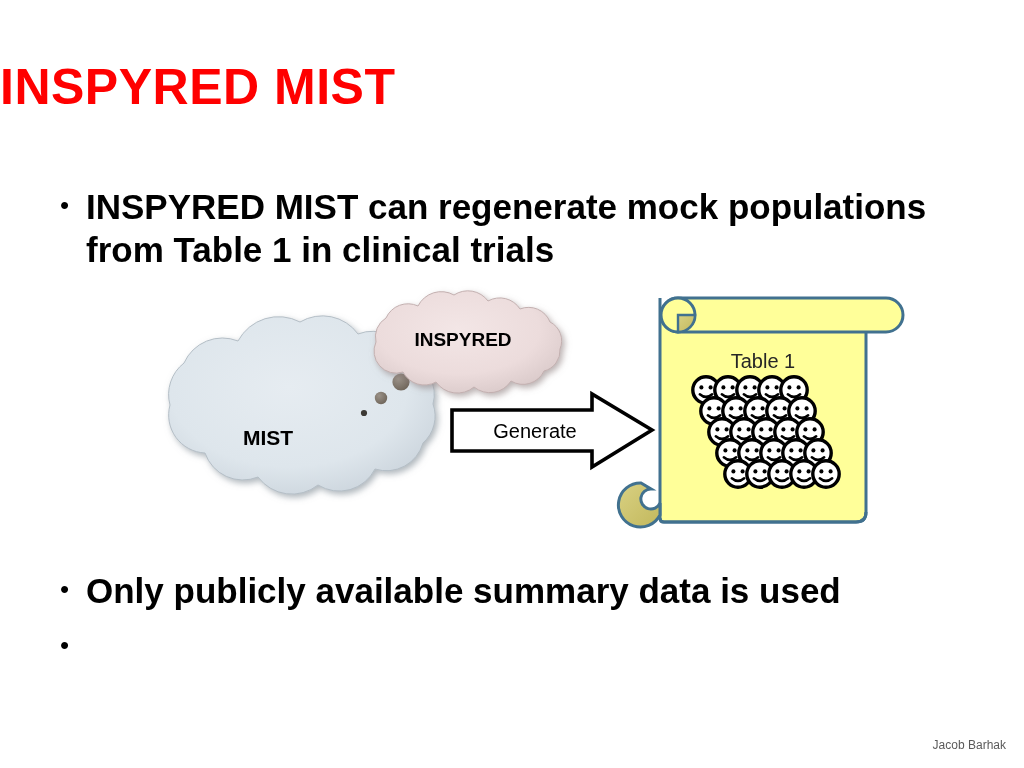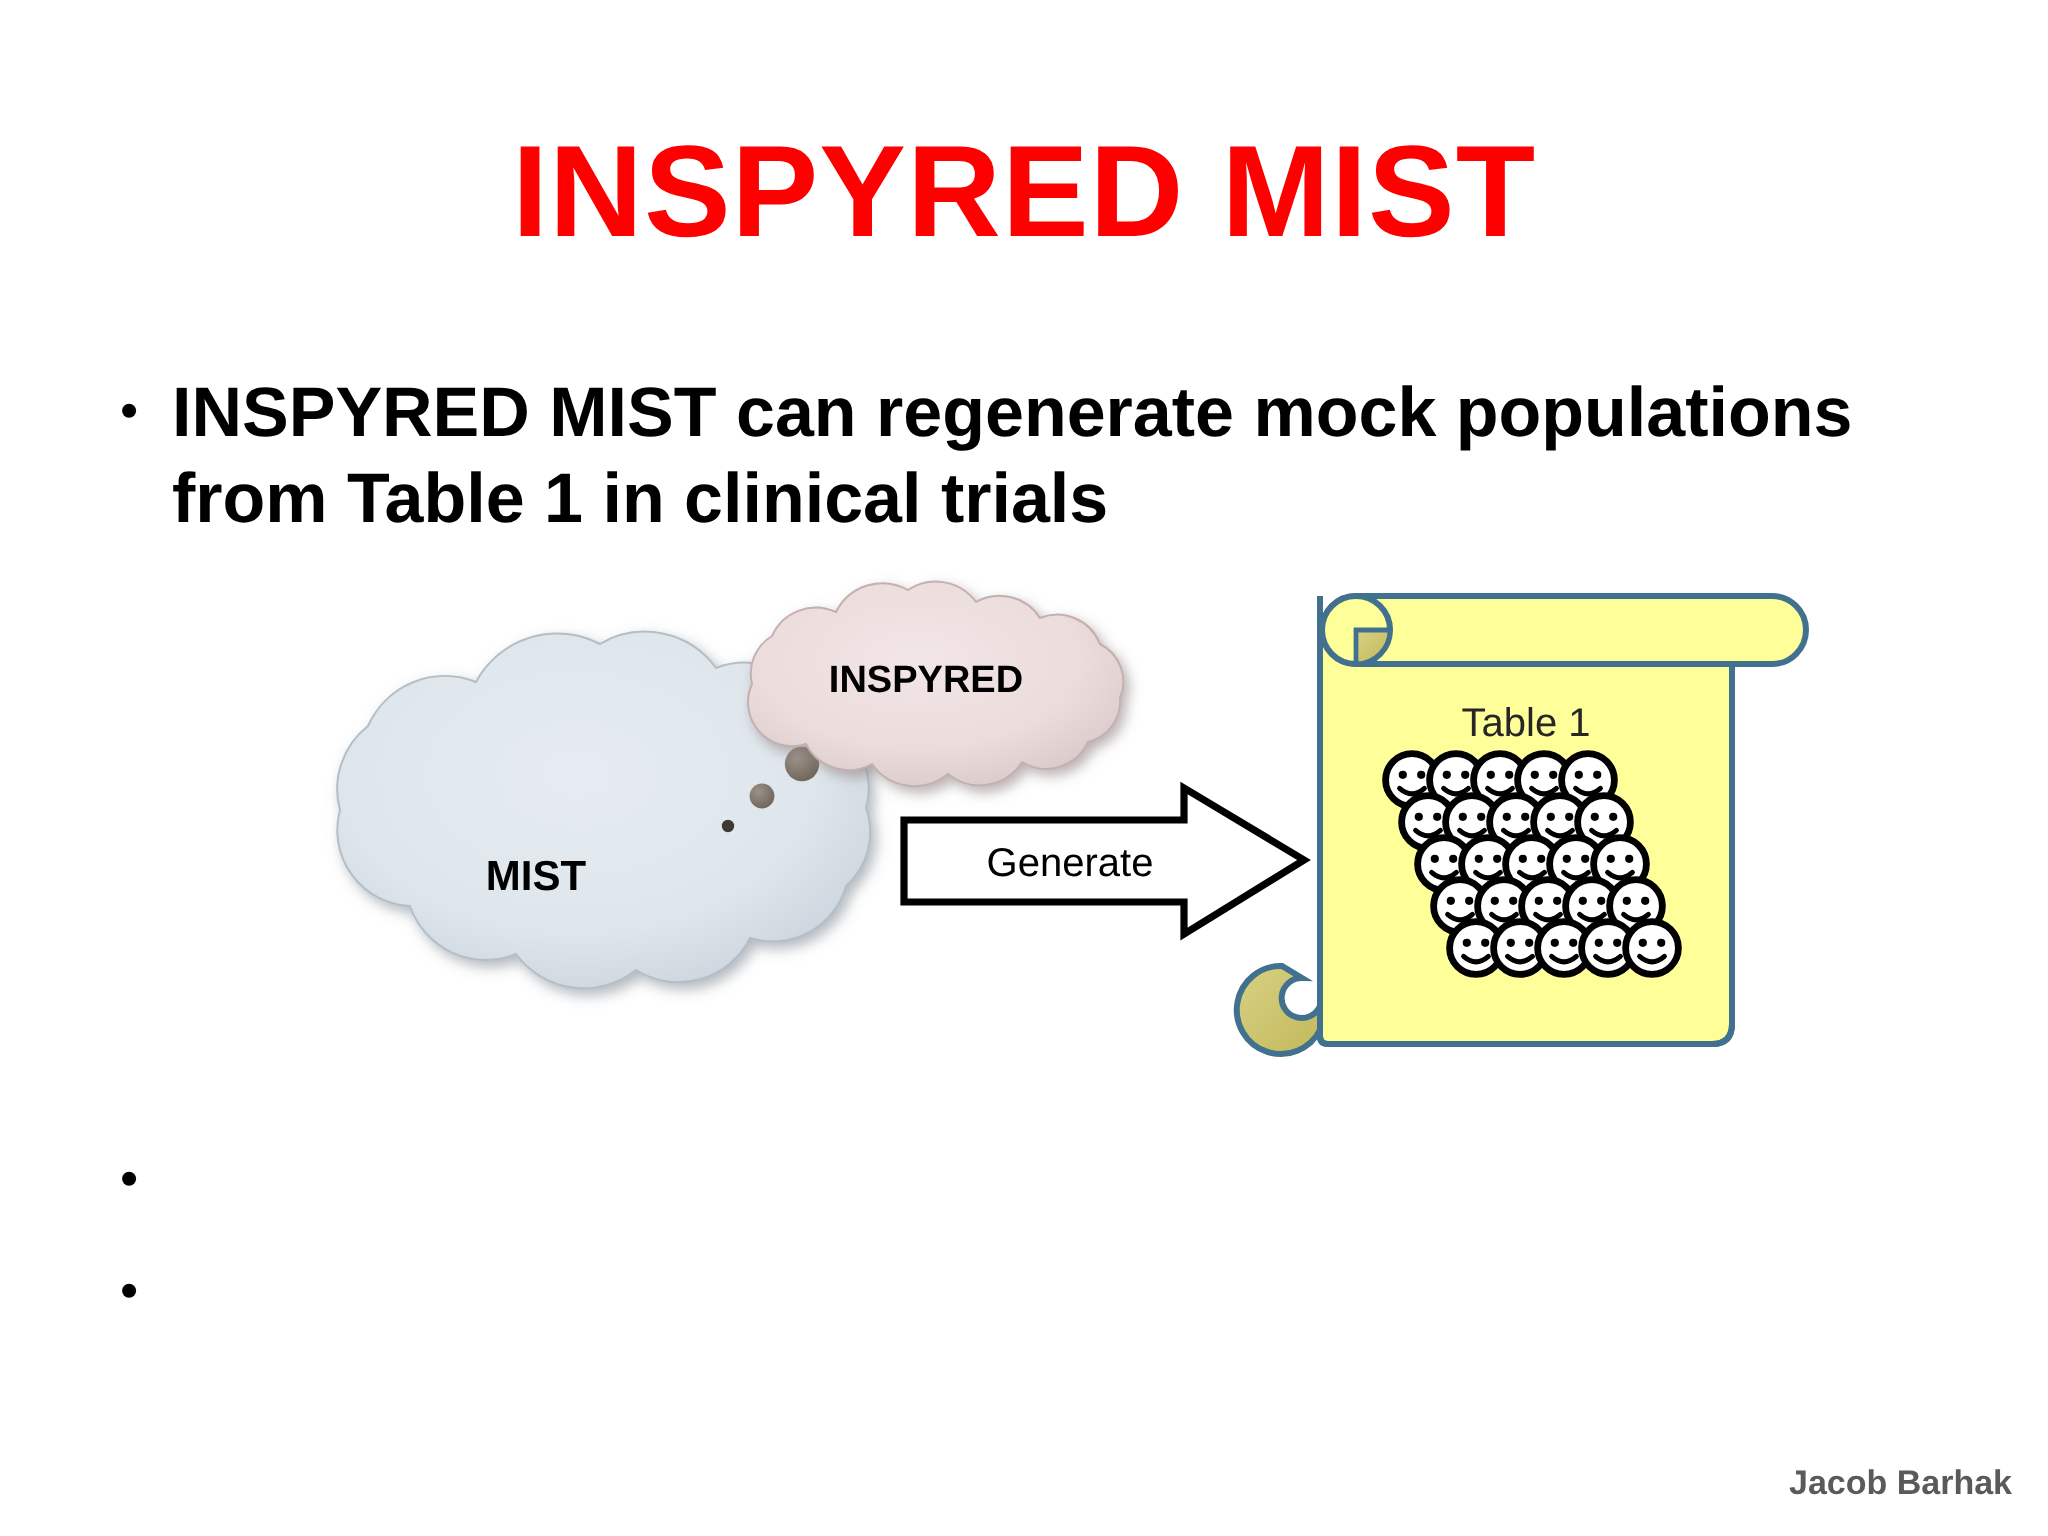--- a/index.html
+++ b/index.html
@@ -15,23 +15,22 @@
     font-family: "Liberation Sans", sans-serif;
     -webkit-font-smoothing: antialiased;
   }
 
   
   #slide-title {
     position: absolute;
     left: 0;
     top: 60px;
     width: 1024px;
-    text-align: center;
     color: #ff0000;
-    font-size: 65px;
+    font-size: 50px;
     font-weight: bold;
     letter-spacing: 0.5px;
     line-height: 1.1;
     white-space: nowrap;
   }
 
   
   .bullet-row {
     position: absolute;
     display: flex;
@@ -66,23 +65,22 @@
     height: 270px;
   }
   #diagram svg { display: block; }
 
   
   #footer-credit {
     position: absolute;
     right: 18px;
     bottom: 16px;
     color: #5a5a5a;
-    font-size: 17px;
+    font-size: 12px;
     white-space: nowrap;
-    font-weight: bold;
   }
 </style>
 </head>
 <body>
 
 <div id="slide-title">INSPYRED MIST</div>
 
 <div class="bullet-row" id="bullet-1">
   <span class="bullet-dot">•</span>
   <span class="bullet-text">INSPYRED MIST can regenerate mock populations from Table 1 in clinical trials</span>
@@ -275,19 +273,20 @@
       <g transform="translate(826,204)">
             <use href="#smiley"></use>
           </g>
     </g>
   </g>
 </svg>
 </div>
 
 <div class="bullet-row" id="bullet-2">
   <span class="bullet-dot">•</span>
+  <span class="bullet-text">Only publicly available summary data is used</span>
 </div>
 
 <div class="bullet-row" id="bullet-3">
   <span class="bullet-dot">•</span>
 </div>
 
 <div id="footer-credit">Jacob Barhak</div>
 
 </body></html>

